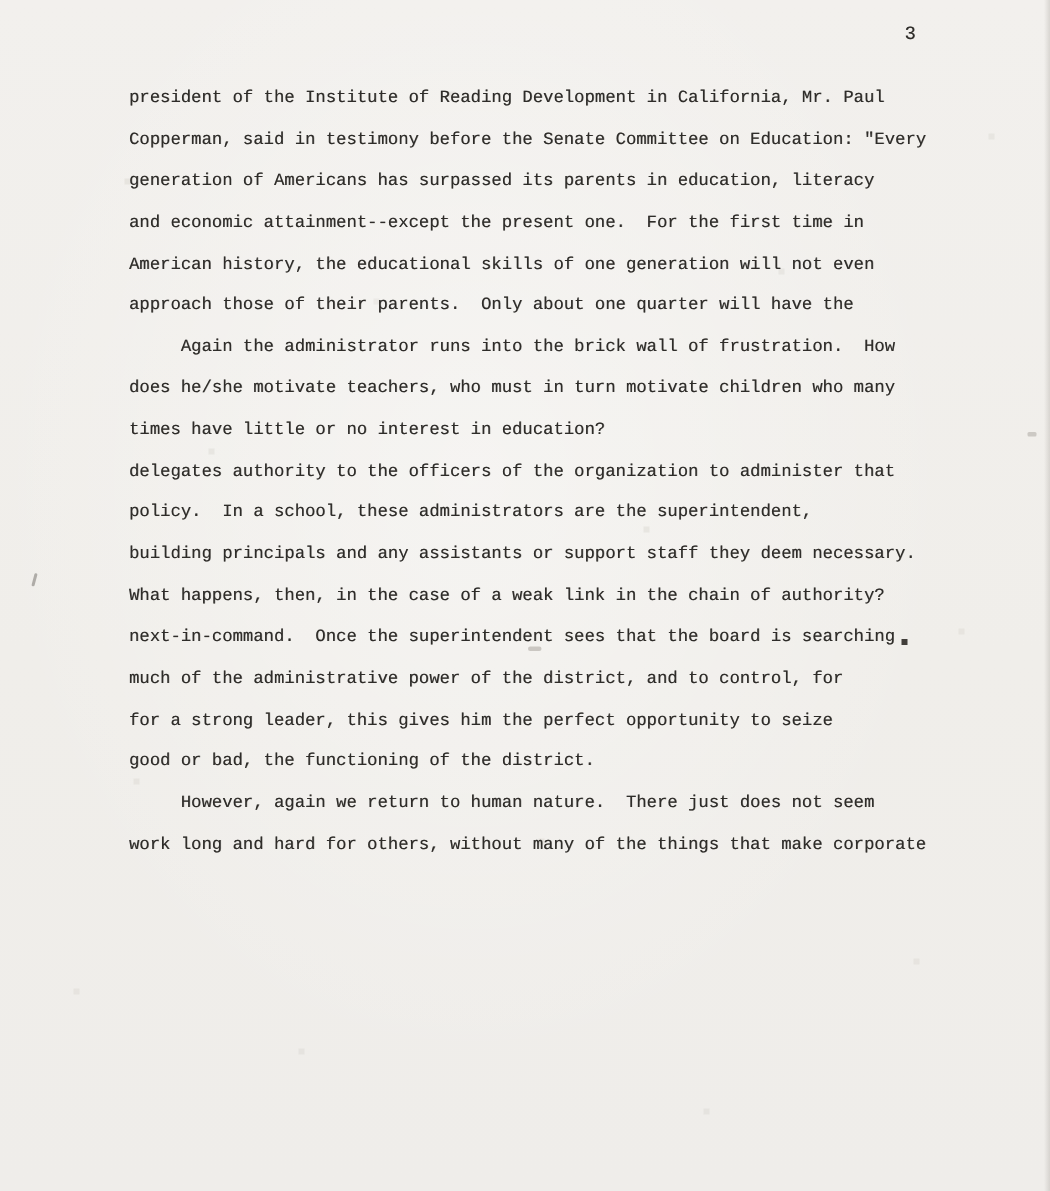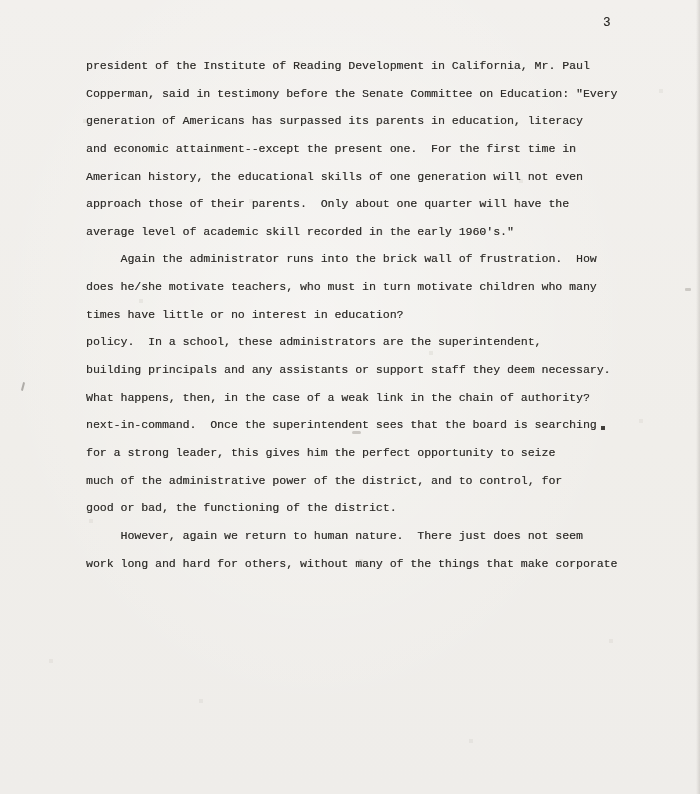--- a/index.html
+++ b/index.html
@@ -109,30 +109,30 @@
 
   <div class="page-number">3</div>
 
   <div class="body-text">
     <div class="line">president of the Institute of Reading Development in California, Mr. Paul</div>
     <div class="line">Copperman, said in testimony before the Senate Committee on Education: "Every</div>
     <div class="line">generation of Americans has surpassed its parents in education, literacy</div>
     <div class="line">and economic attainment--except the present one.  For the first time in</div>
     <div class="line">American history, the educational skills of one generation will not even</div>
     <div class="line">approach those of their parents.  Only about one quarter will have the</div>
-    <div class="line">average level of academic skill recorded in the early 1960's."</div>
     <div class="line">     Again the administrator runs into the brick wall of frustration.  How</div>
     <div class="line">does he/she motivate teachers, who must in turn motivate children who many</div>
     <div class="line">times have little or no interest in education?</div>
+    <div class="line">delegates authority to the officers of the organization to administer that</div>
     <div class="line">policy.  In a school, these administrators are the superintendent,</div>
     <div class="line">building principals and any assistants or support staff they deem necessary.</div>
     <div class="line">What happens, then, in the case of a weak link in the chain of authority?</div>
     <div class="line">next-in-command.  Once the superintendent sees that the board is searching</div>
+    <div class="line">much of the administrative power of the district, and to control, for</div>
     <div class="line">for a strong leader, this gives him the perfect opportunity to seize</div>
-    <div class="line">much of the administrative power of the district, and to control, for</div>
     <div class="line">good or bad, the functioning of the district.</div>
     <div class="line">     However, again we return to human nature.  There just does not seem</div>
     <div class="line">work long and hard for others, without many of the things that make corporate</div>
   </div>
 
   <div class="speck speck-slash"></div>
   <div class="speck speck-dot-dark"></div>
   <div class="speck speck-smudge"></div>
   <div class="speck speck-faint"></div>
 

